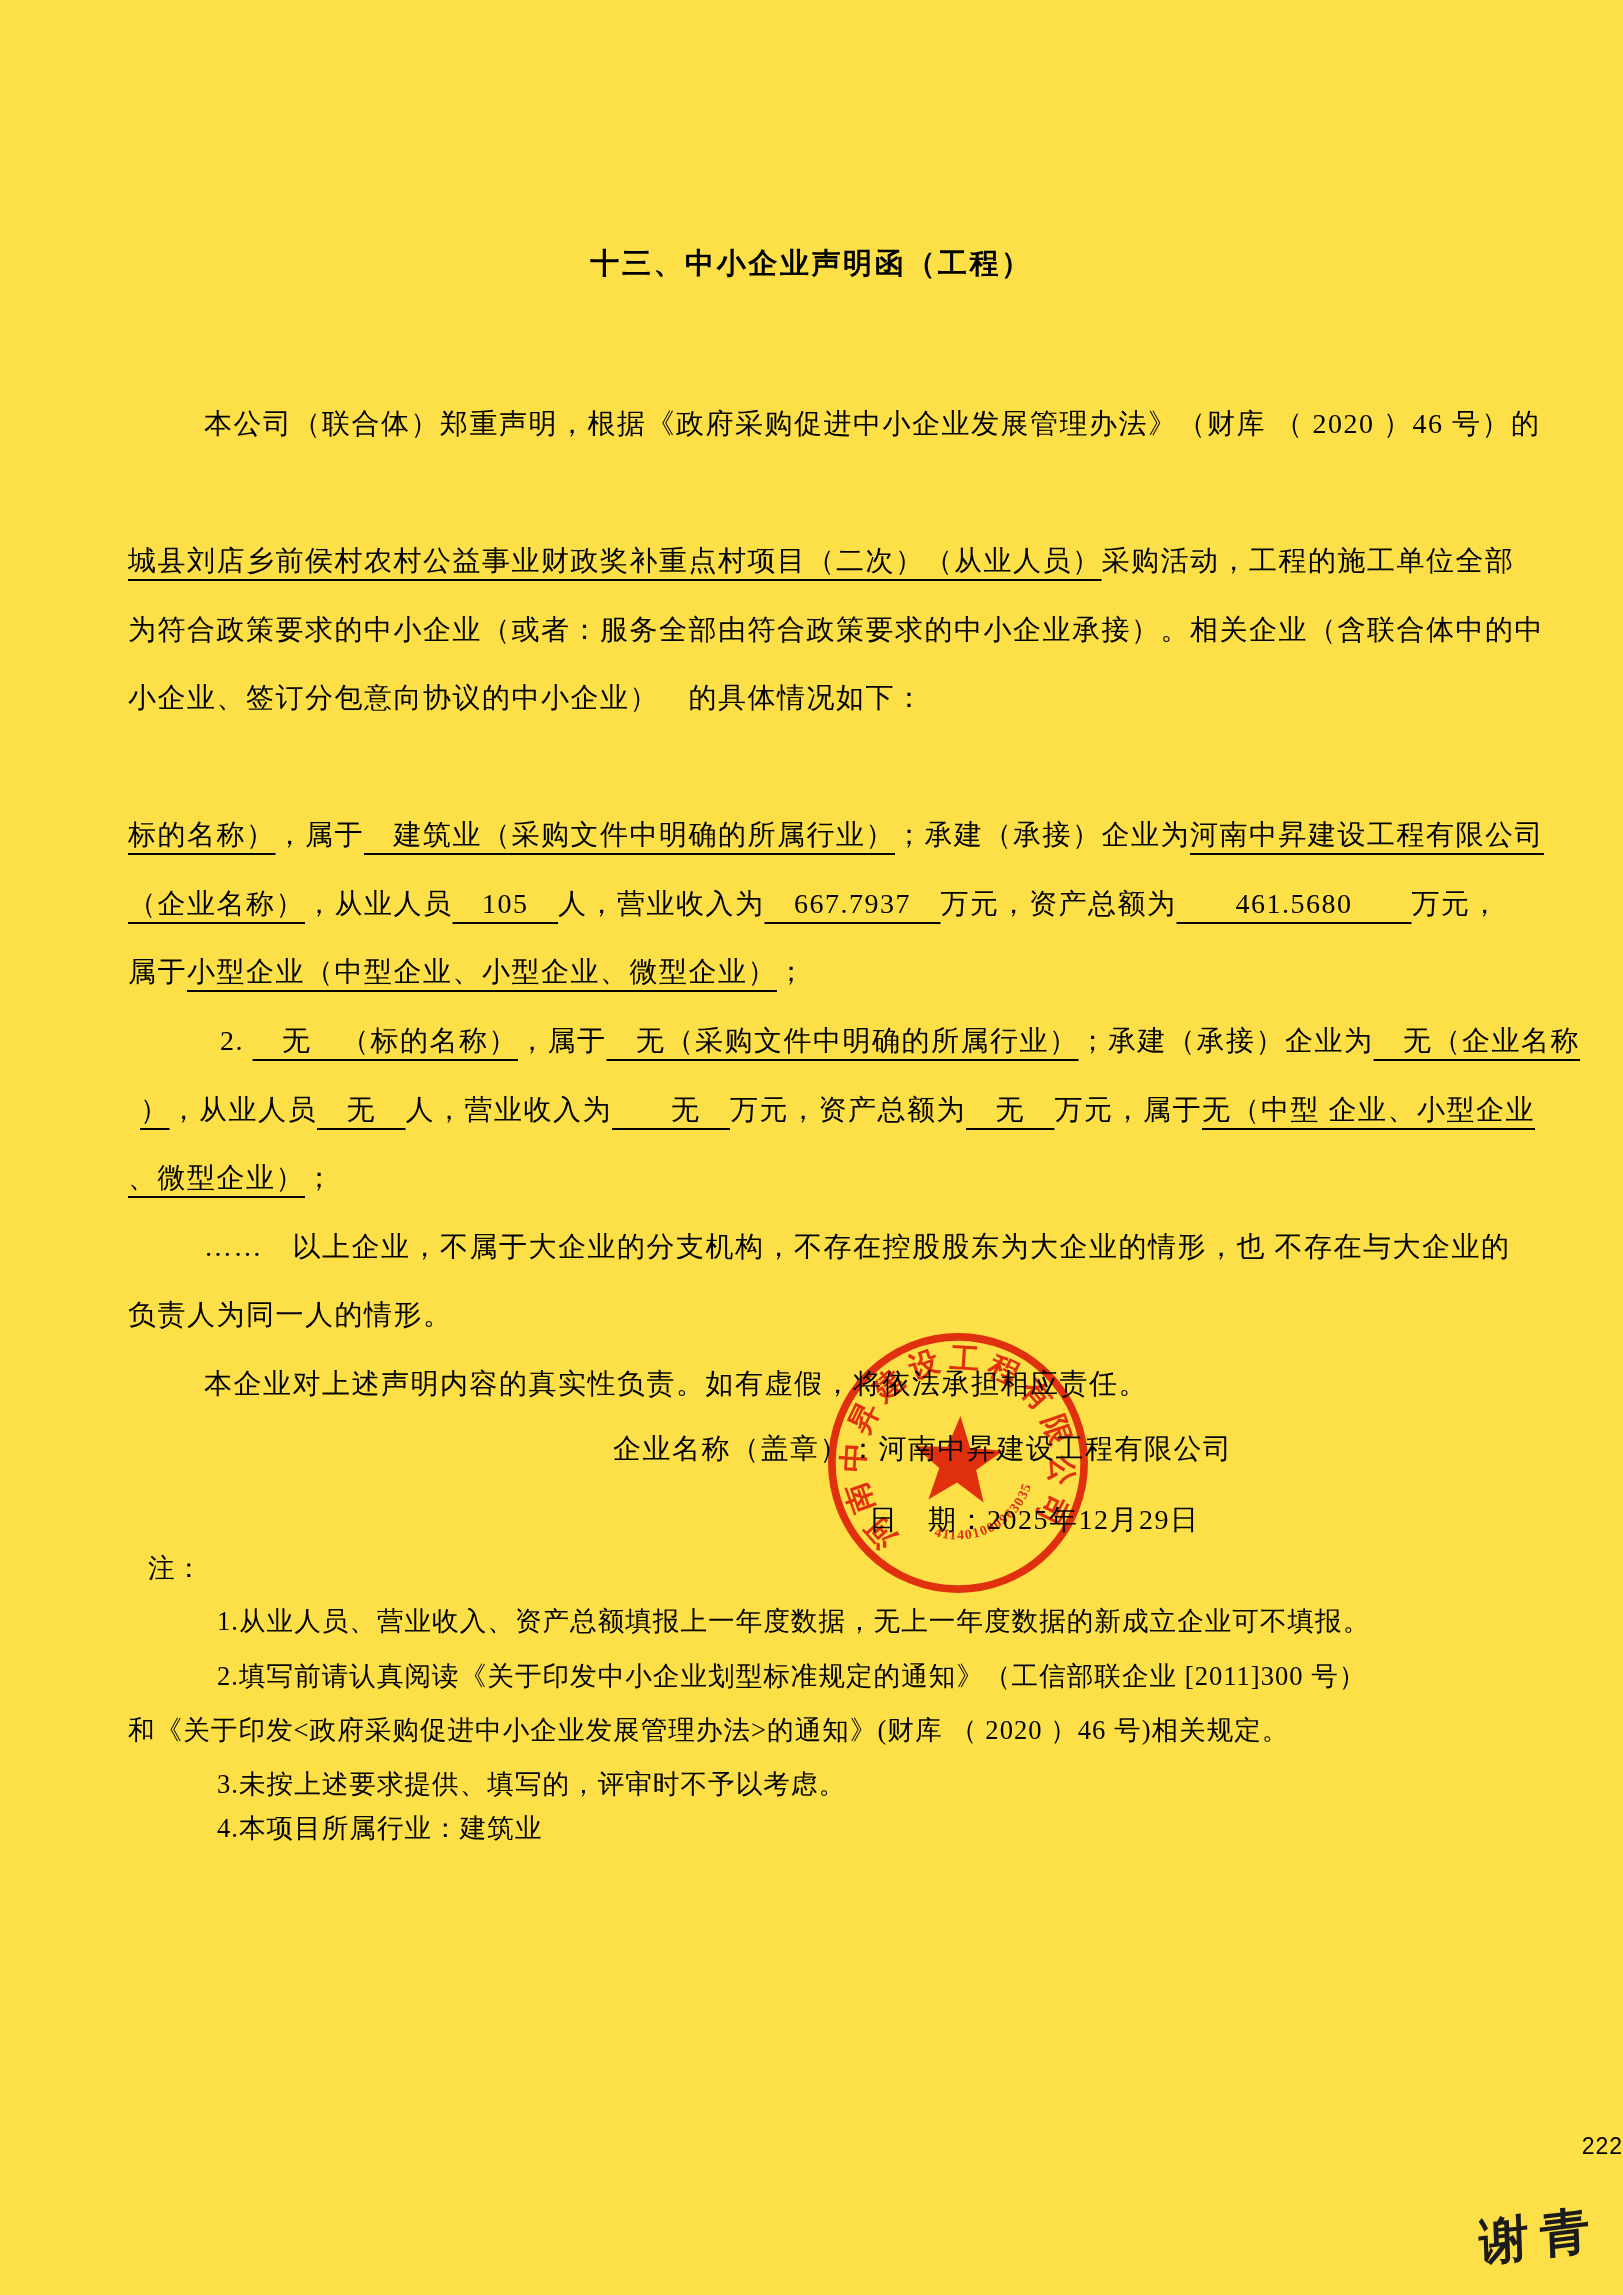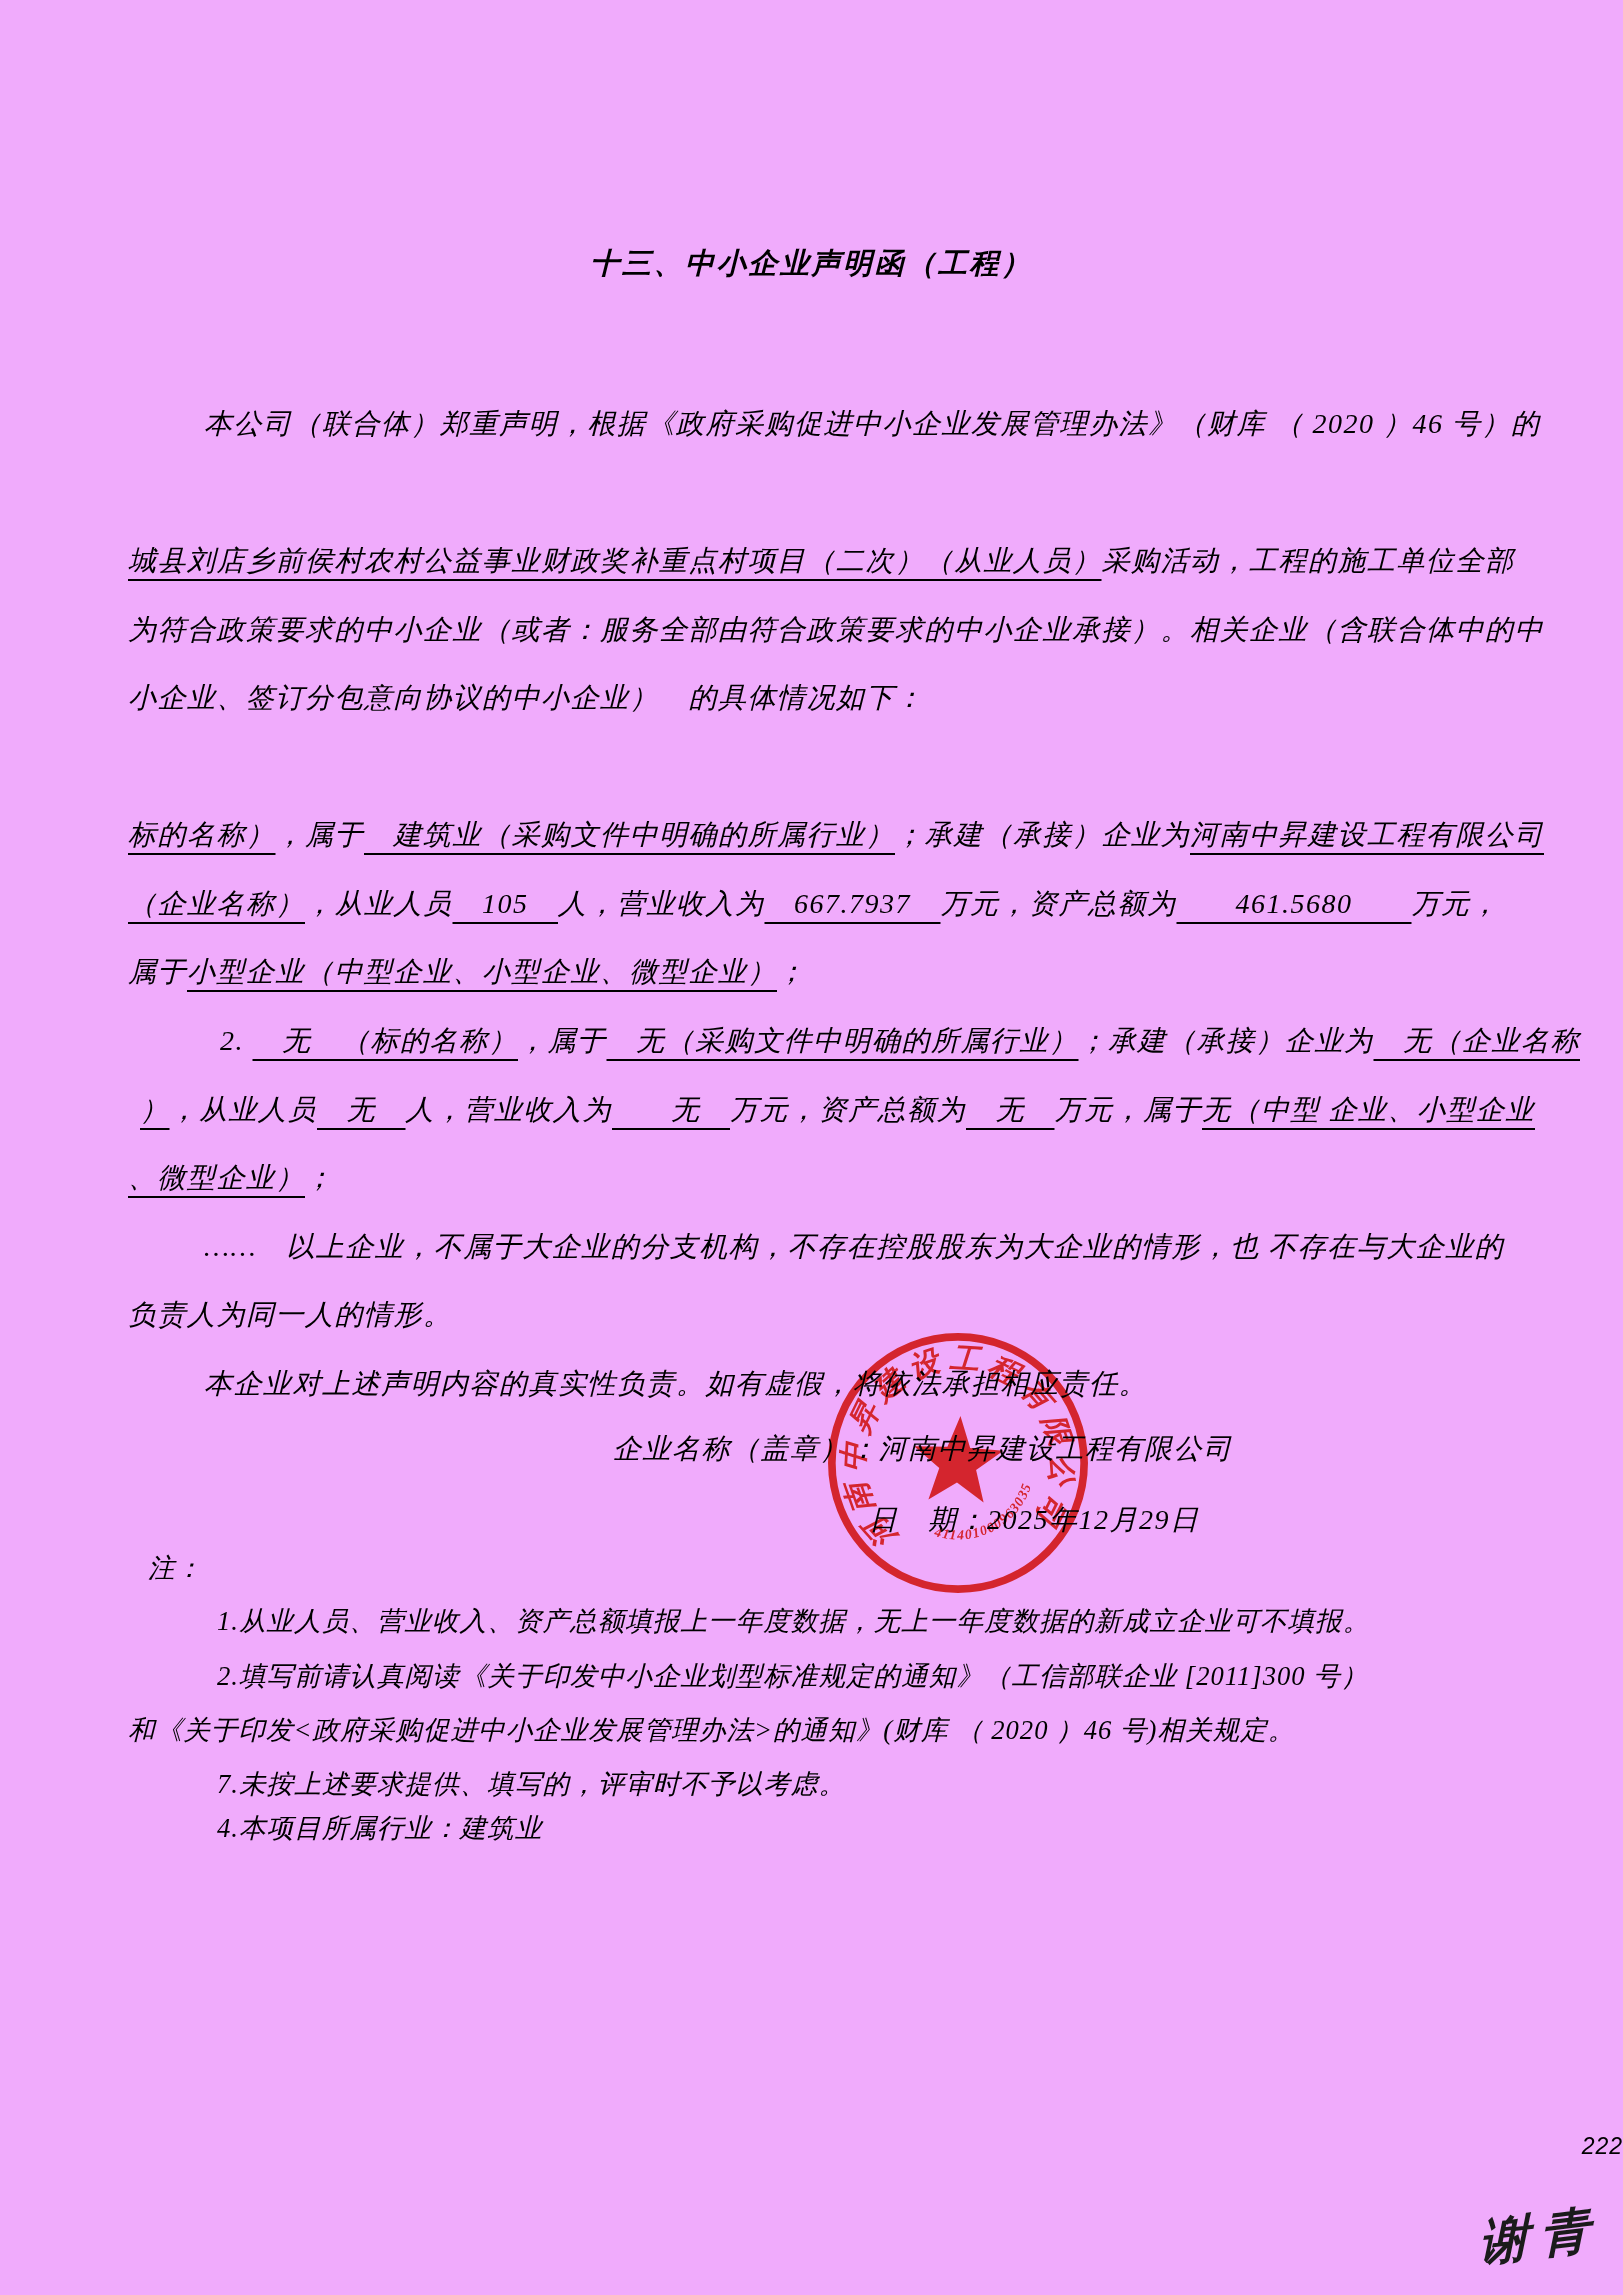--- a/index.html
+++ b/index.html
@@ -1,23 +1,22 @@
 <!DOCTYPE html>
 <html style="font-size:8.2px"><head>
 <meta charset="utf-8">
 <style>
   html,body{margin:0;padding:0;background:#9a9a9a;}
   .page{
     position:relative;
     width:1623px;height:2295px;
-    background:#f0abfc;
+    background:#fde047;
     overflow:hidden;
     font-family:"Liberation Serif","DejaVu Serif",serif;
     color:#000;
-    font-style:italic;
   }
   .title{
     position:absolute;left:0;top:244px;width:100%;
     text-align:center;font-size:29px;font-weight:bold;letter-spacing:2.6px;
     white-space:pre;
   }
   .bline{
     position:absolute;white-space:pre;
     font-size:28px;letter-spacing:1.5px;line-height:1.25;
   }
@@ -61,21 +60,21 @@
   <div class="bline" style="left:204px;top:1229px;"><span class="p">……　以上企业，不属于大企业的分支机构，不存在控股股东为大企业的情形，也 不存在与大企业的</span></div>
   <div class="bline" style="left:128px;top:1297px;"><span class="p">负责人为同一人的情形。</span></div>
   <div class="bline" style="left:204px;top:1366px;"><span class="p">本企业对上述声明内容的真实性负责。如有虚假，将依法承担相应责任。</span></div>
   <div class="bline" style="left:613px;top:1431px;"><span class="p">企业名称（盖章）：河南中昇建设工程有限公司</span></div>
   <div class="bline" style="left:869px;top:1502px;"><span class="p">日　期：2025年12月29日</span></div>
 
   <div class="bline note" style="left:148px;top:1552px;">注：</div>
   <div class="bline note" style="left:217px;top:1605px;">1.从业人员、营业收入、资产总额填报上一年度数据，无上一年度数据的新成立企业可不填报。</div>
   <div class="bline note" style="left:217px;top:1660px;">2.填写前请认真阅读《关于印发中小企业划型标准规定的通知》（工信部联企业 [2011]300 号）</div>
   <div class="bline note" style="left:128px;top:1714px;">和《关于印发&lt;政府采购促进中小企业发展管理办法&gt;的通知》(财库 （ 2020 ）46 号)相关规定。</div>
-  <div class="bline note" style="left:217px;top:1768px;">7.未按上述要求提供、填写的，评审时不予以考虑。</div>
+  <div class="bline note" style="left:217px;top:1768px;">3.未按上述要求提供、填写的，评审时不予以考虑。</div>
   <div class="bline note" style="left:217px;top:1812px;">4.本项目所属行业：建筑业</div>
 
   <svg class="stamp" width="286" height="286" viewBox="-280 -280 560 560">
     <circle r="247" fill="none" stroke-width="15" stroke="#e0251c"></circle>
     <defs>
       <path id="sealTextPath" d="M -131 131 A 185 185 0 1 1 131 131" fill="none"></path>
       <path id="sealNumPath" d="M -105 107 A 150 150 0 0 0 105 107" fill="none"></path>
     </defs>
     <g transform="rotate(-6)">
       <text font-size="58" font-weight="bold" fill="#e0251c">

